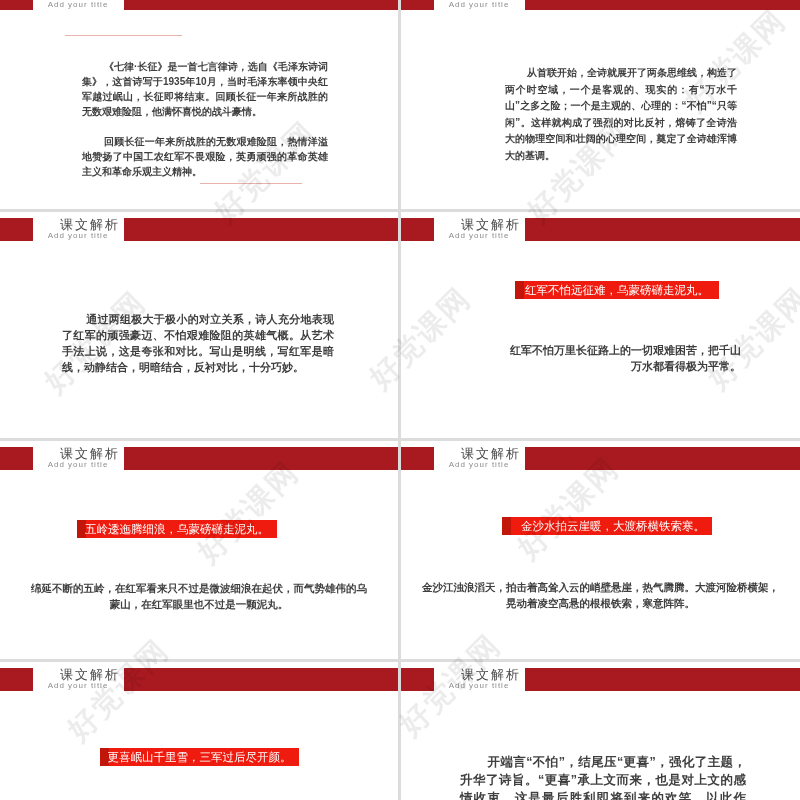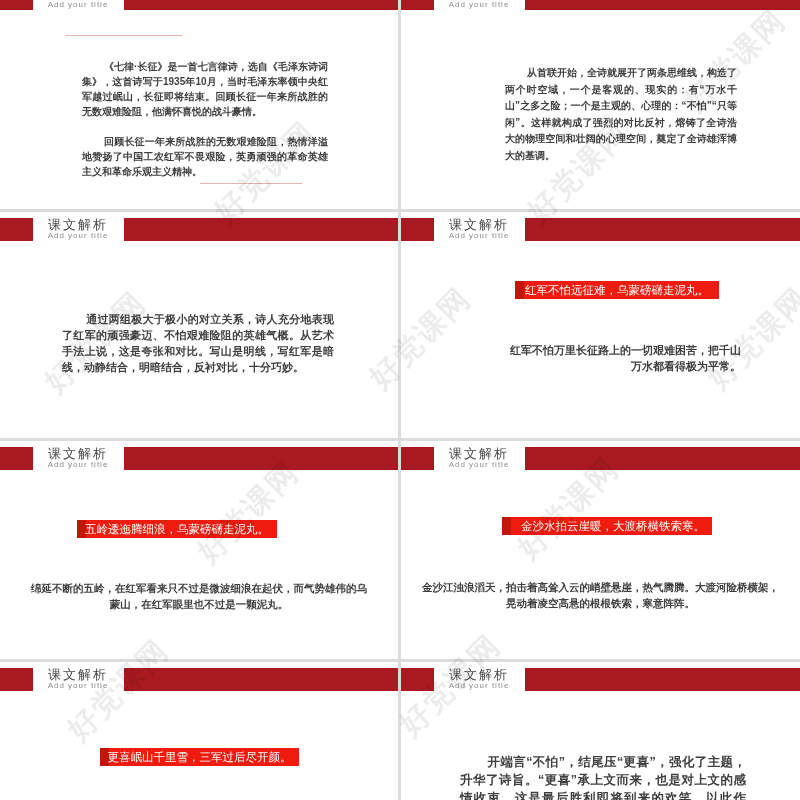--- a/index.html
+++ b/index.html
@@ -14,21 +14,21 @@
     gap:3px; background:#dcdcdc;
   }
   .slide { position:relative; background:#ffffff; overflow:hidden; }
 
   
   .hdr { position:absolute; left:0; right:0; top:6px; height:26px; z-index:2; }
   .cut-top .hdr { top:-13px; }
   .hdr-block { position:absolute; left:0; top:0; width:33px; height:23px; background:#a91a20; }
   .hdr-bar   { position:absolute; left:124px; right:0; top:0; height:23px; background:#a91a20; }
   .hdr-title { position:absolute; left:33px; top:-2px; width:90px; text-align:center;
-               font-size:13px; letter-spacing:2px; color:#4a4a4a; white-space:nowrap; }
+               font-size:13px; letter-spacing:2px; color:#4a4a4a; white-space:nowrap;padding-left:12px; }
   .hdr-sub   { position:absolute; left:24px; top:13px; width:108px; text-align:center;
                font-size:8px; letter-spacing:1px; color:#8c8c8c; white-space:nowrap; }
 
   
   .para {
     position:absolute; color:#3f3f3f; font-weight:bold;
     text-align:justify; word-break:break-all;
   }
   .indent { text-indent:2.2em; }
 

